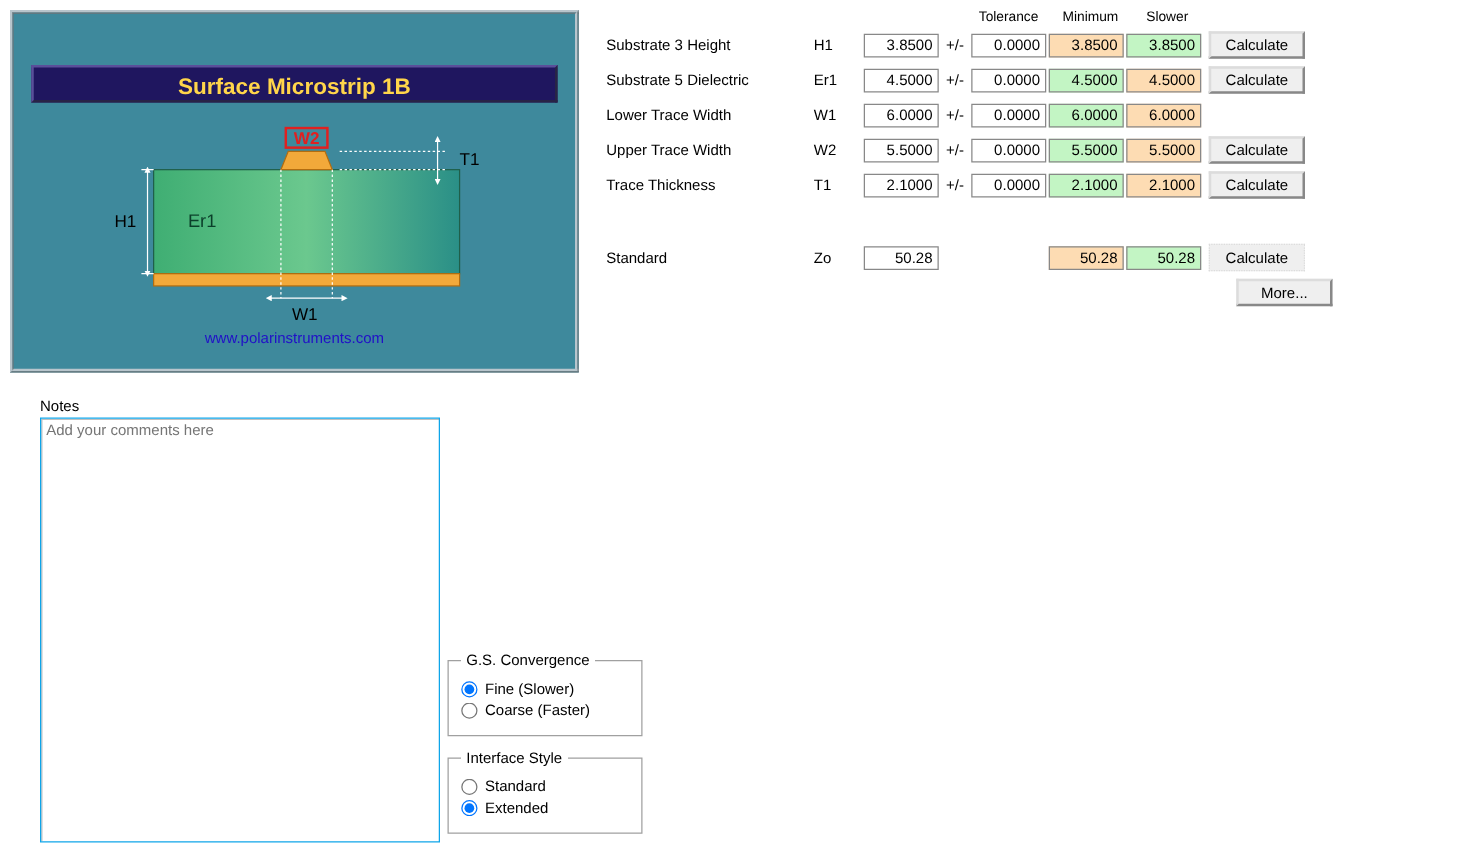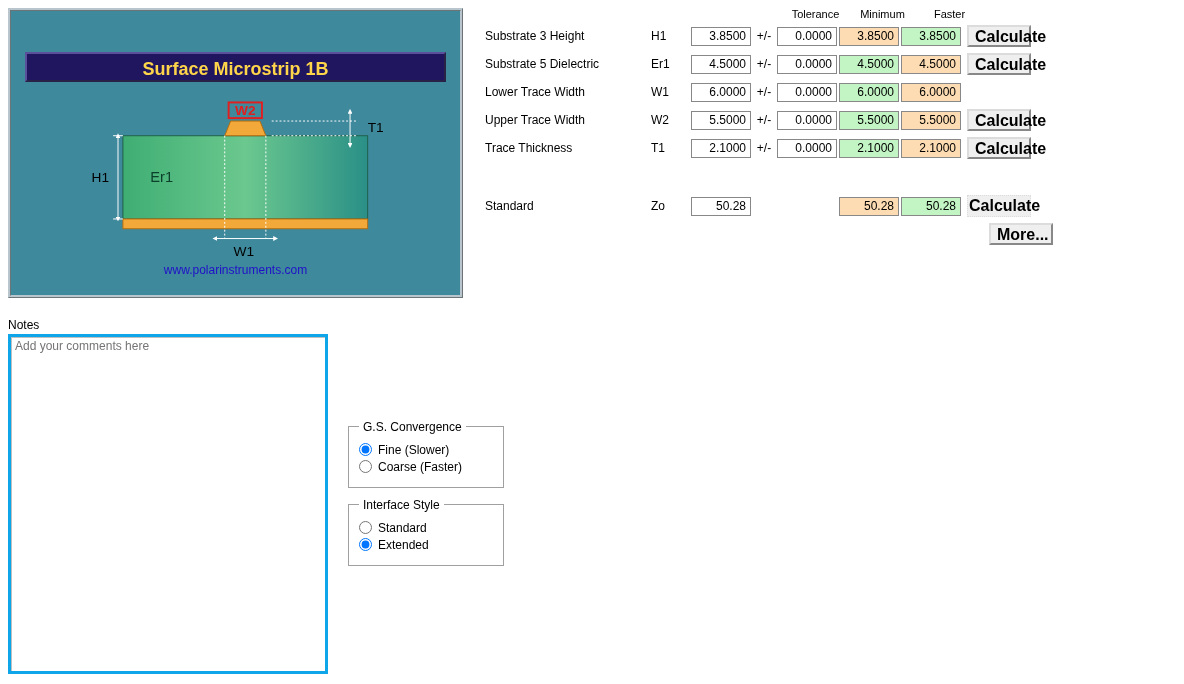--- a/index.html
+++ b/index.html
@@ -34,52 +34,51 @@
   .diagram-body { position: absolute; left: 14px; right: 14px; top: 48px; bottom: 14px; }
   .diagram-body svg { width: 100%; height: 100%; }
   .diagram-link {
     position: absolute; left: 0; right: 0; bottom: 18px;
     text-align: center; color: #2110c8; font-size: 12px;
   }
 
   .params { margin-top: 0; }
   .param-headers { display: flex; margin-bottom: 2px; }
   .param-headers .spacer-left { width: 302px; }
-  .param-headers .hdr { width: 65px; font-size: 11px; text-align: center; margin-right: 2px; }
+  .param-headers .hdr { width: 65px; font-size: 11px; margin-right: 2px; }
   .param-row { display: flex; align-items: center; height: 28px; }
   .param-label { width: 170px; padding-left: 4px; }
   .param-sym   { width: 40px; }
   .val-input, .num-cell {
     width: 60px; height: 19px;
     border: 1px solid #888;
     font-size: 12px; text-align: right;
     padding: 1px 4px 1px 1px;
     background: #fff;
   }
   .pm { width: 26px; text-align: center; }
   .cell-green  { background: #c3f5c4; }
   .cell-orange { background: #fddcb3; }
   .calc-btn, .more-btn {
-    width: 64px; height: 22px;
+    width: 77px; height: 22px;
     margin-left: 6px;
     background: #efefef;
     border: 2px outset #dcdcdc;
-    font-size: 16px;
+    font-size: 12px;
     font-family: inherit;
-    font-weight: bold;
   }
   .calc-btn.focused { border-style: dotted; border-width: 1px; padding: 0 1px; background:#efefef; }
   .spacer-row { height: 30px; }
 
-  .lower-area { display: flex; align-items: center; gap: 18px; margin-top: 20px; }
+  .lower-area { display: flex; align-items: flex-end; gap: 4px; margin-top: 20px; margin-left: 24px; }
   .notes-col { width: 320px; }
   .notes-label { margin-bottom: 2px; }
   .notes-box {
     width: 100%; height: 340px;
-    border: 3px solid #0ea5e9; box-shadow: inset 1px 1px 0 #c0c0c0;
+    border: 1px solid #0ea5e9; box-shadow: inset 1px 1px 0 #c0c0c0;
     font-family: inherit; font-size: 12px;
     padding: 2px 4px; resize: none;
     overflow-y: scroll;
   }
   .opt-col { width: 160px; }
   fieldset.group {
     border: 1px solid #a0a0a0;
     padding: 6px 10px 10px 10px;
     margin-bottom: 10px;
   }
@@ -135,21 +134,21 @@
       </svg>
     </div>
     <div class="diagram-link">www.polarinstruments.com</div>
   </div>
 
   <div class="params">
     <div class="param-headers">
       <div class="spacer-left"></div>
       <div class="hdr">Tolerance</div>
       <div class="hdr">Minimum</div>
-      <div class="hdr">Faster</div>
+      <div class="hdr">Slower</div>
     </div>
     <div id="param-rows">
         <div class="param-row">
           <div class="param-label">Substrate 3 Height</div>
           <div class="param-sym">H1</div>
           <input class="val-input" value="3.8500" style="">
           <div class="pm">+/-</div>
           <input class="num-cell" value="0.0000" style="">
           <input class="num-cell cell-orange" style="margin-left: 2px;" value="3.8500">
           <input class="num-cell cell-green" style="margin-left: 2px;" value="3.8500">

